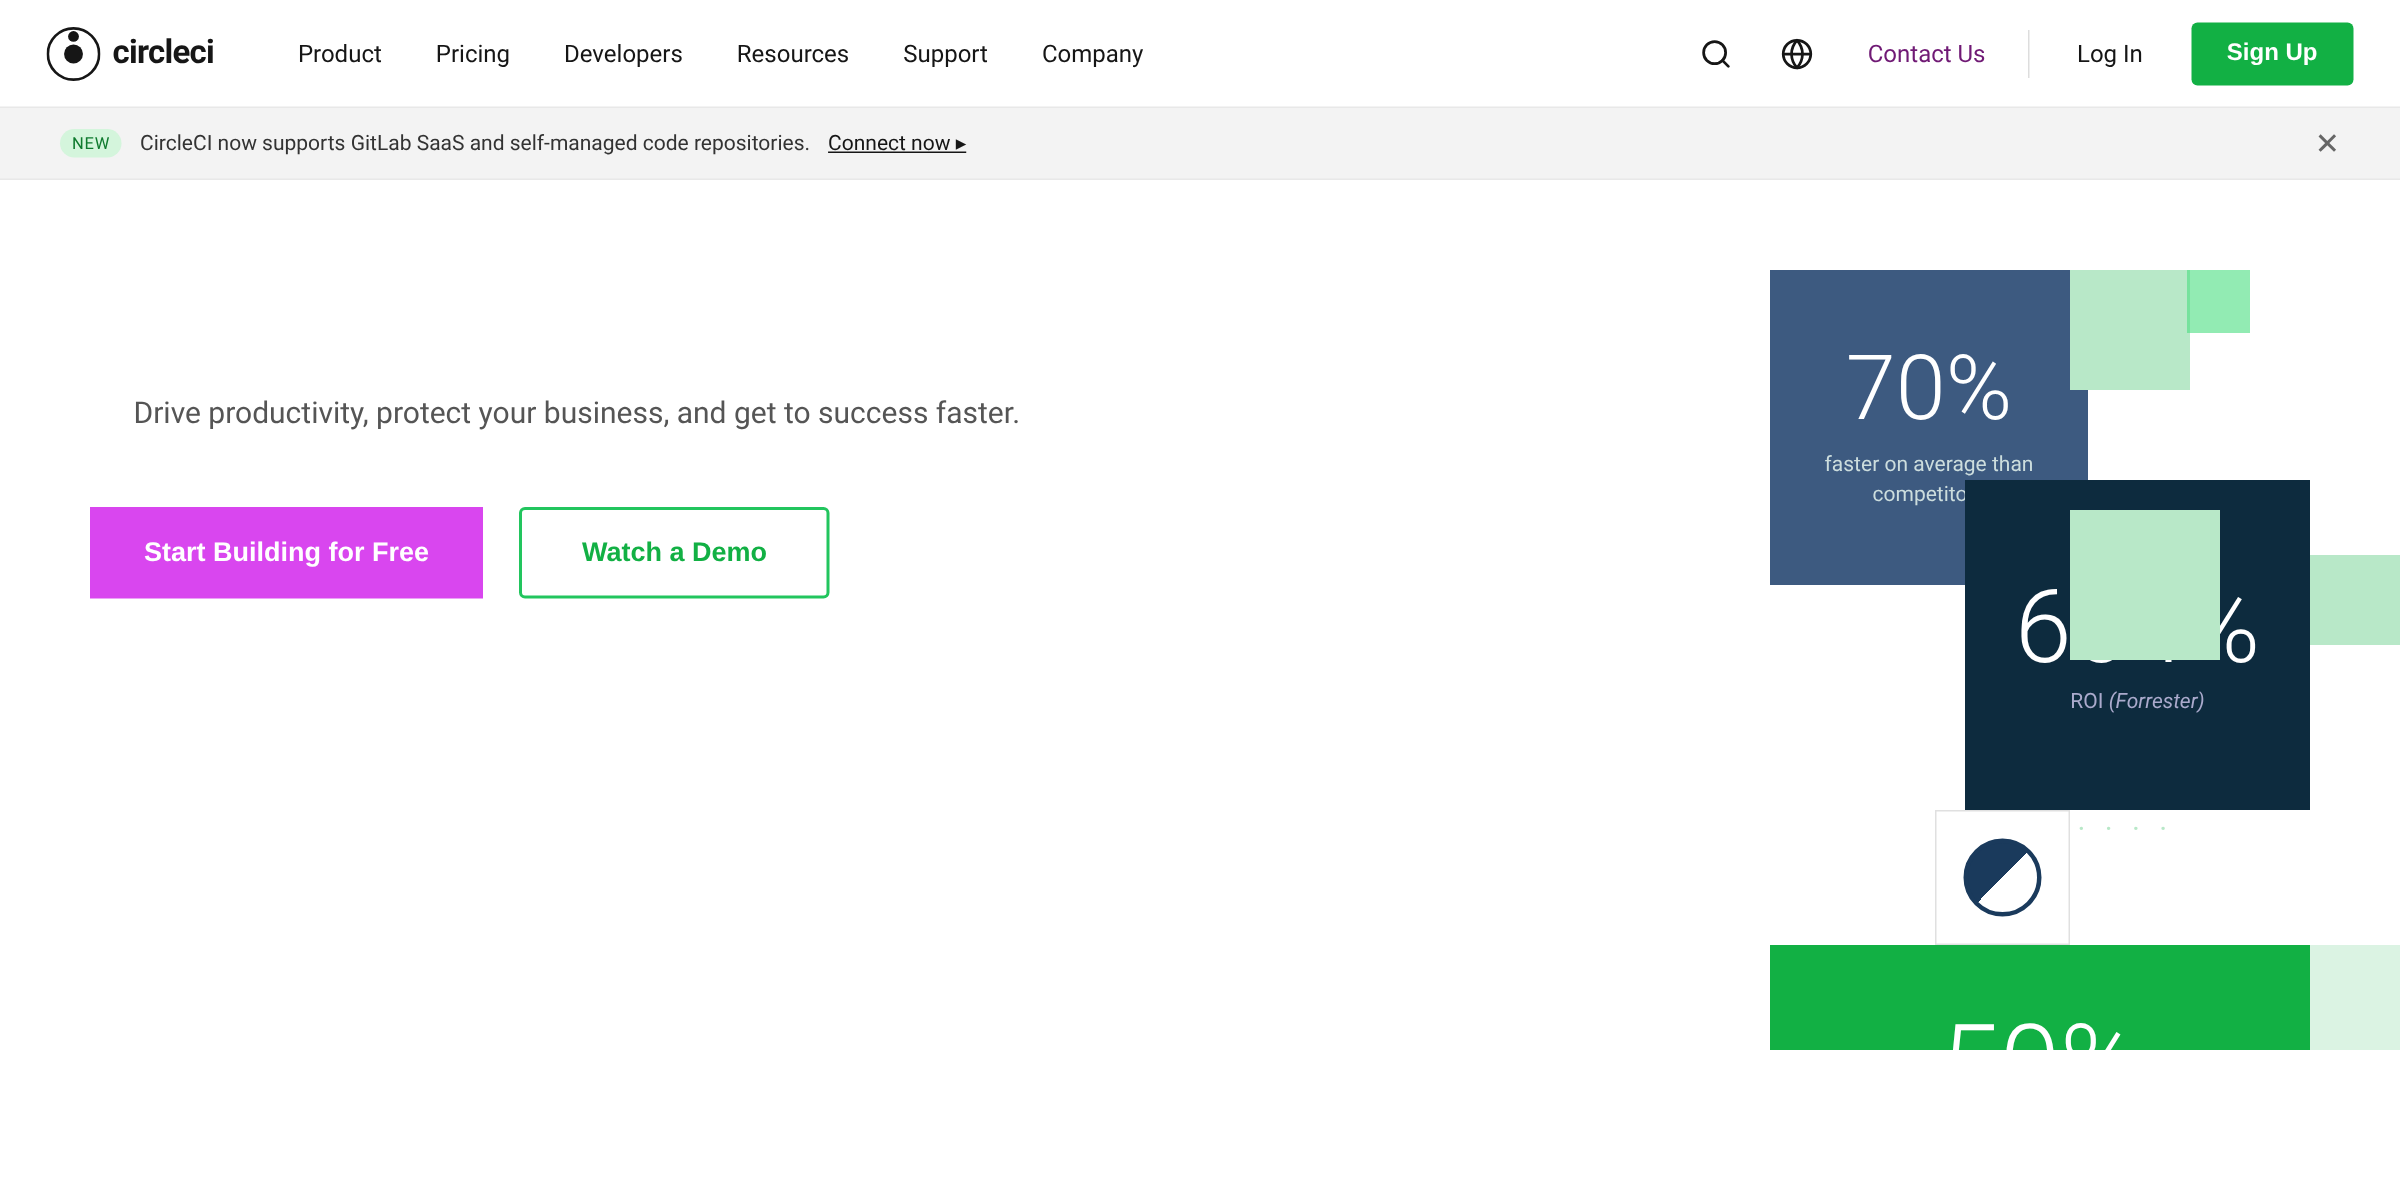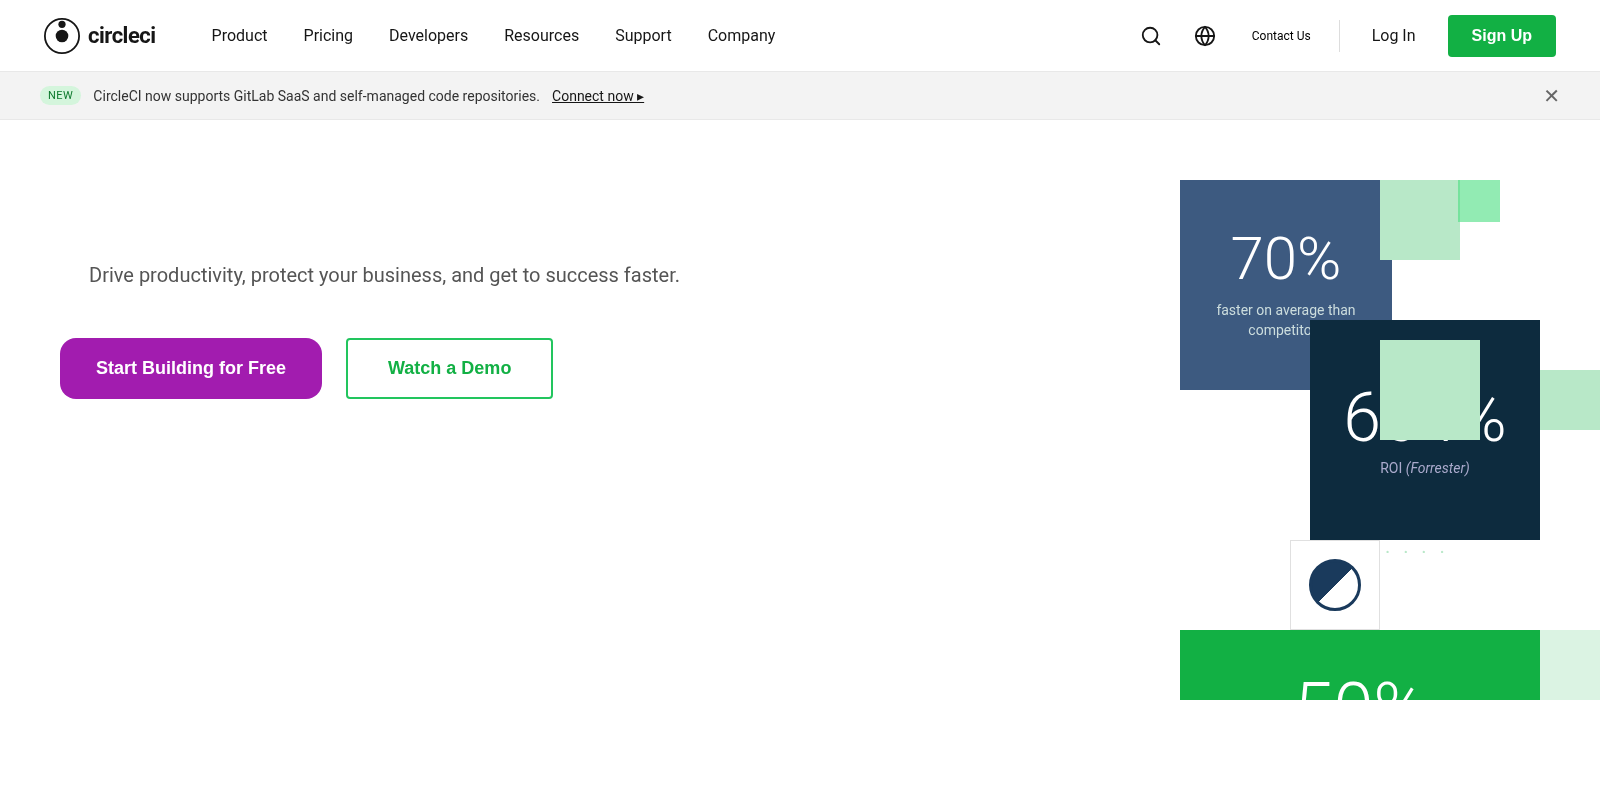--- a/index.html
+++ b/index.html
@@ -3,21 +3,21 @@
   <meta charset="utf-8">
   <style>
     * { margin: 0; padding: 0; box-sizing: border-box; }
     body { font-family: -apple-system, BlinkMacSystemFont, 'Segoe UI', Roboto, sans-serif; background: #fff; width: 1600px; min-height: 789px; overflow-x: hidden; }
 
     
     .navbar {
       display: flex;
       align-items: center;
       height: 72px;
-      padding: 0 44px;
+      padding: 0 31px;
       border-bottom: 1px solid #e8e8e8;
       background: #fff;
       position: relative;
       z-index: 10;
     }
     .logo {
       display: flex;
       align-items: center;
       gap: 8px;
       margin-right: 40px;
@@ -62,22 +62,22 @@
       justify-content: center;
       color: #161616;
       font-size: 20px;
     }
     .nav-divider {
       width: 1px;
       height: 32px;
       background: #ddd;
     }
     .contact-us {
-      font-size: 12px;
-      color: #000000;
+      font-size: 16px;
+      color: #701a75;
       cursor: pointer;
       padding: 8px 12px;
     }
     .log-in {
       font-size: 16px;
       color: #161616;
       cursor: pointer;
       padding: 8px 16px;
     }
     .sign-up-btn {
@@ -161,24 +161,24 @@
       margin-bottom: 48px;
       line-height: 1.5;
       margin-left: 29px;
     }
     .hero-buttons {
       display: flex;
       gap: 24px;
       align-items: center;
     }
     .btn-primary {
-      background: #a21caf;
+      background: #d946ef;
       color: #fff;
       border: none;
-      border-radius: 16px;
+      border-radius: 0;
       padding: 20px 36px;
       font-size: 18px;
       font-weight: 700;
       cursor: pointer;
       white-space: nowrap;
     }
     .btn-secondary {
       background: #fff;
       color: #12b044;
       border: 2px solid #22c55e;

